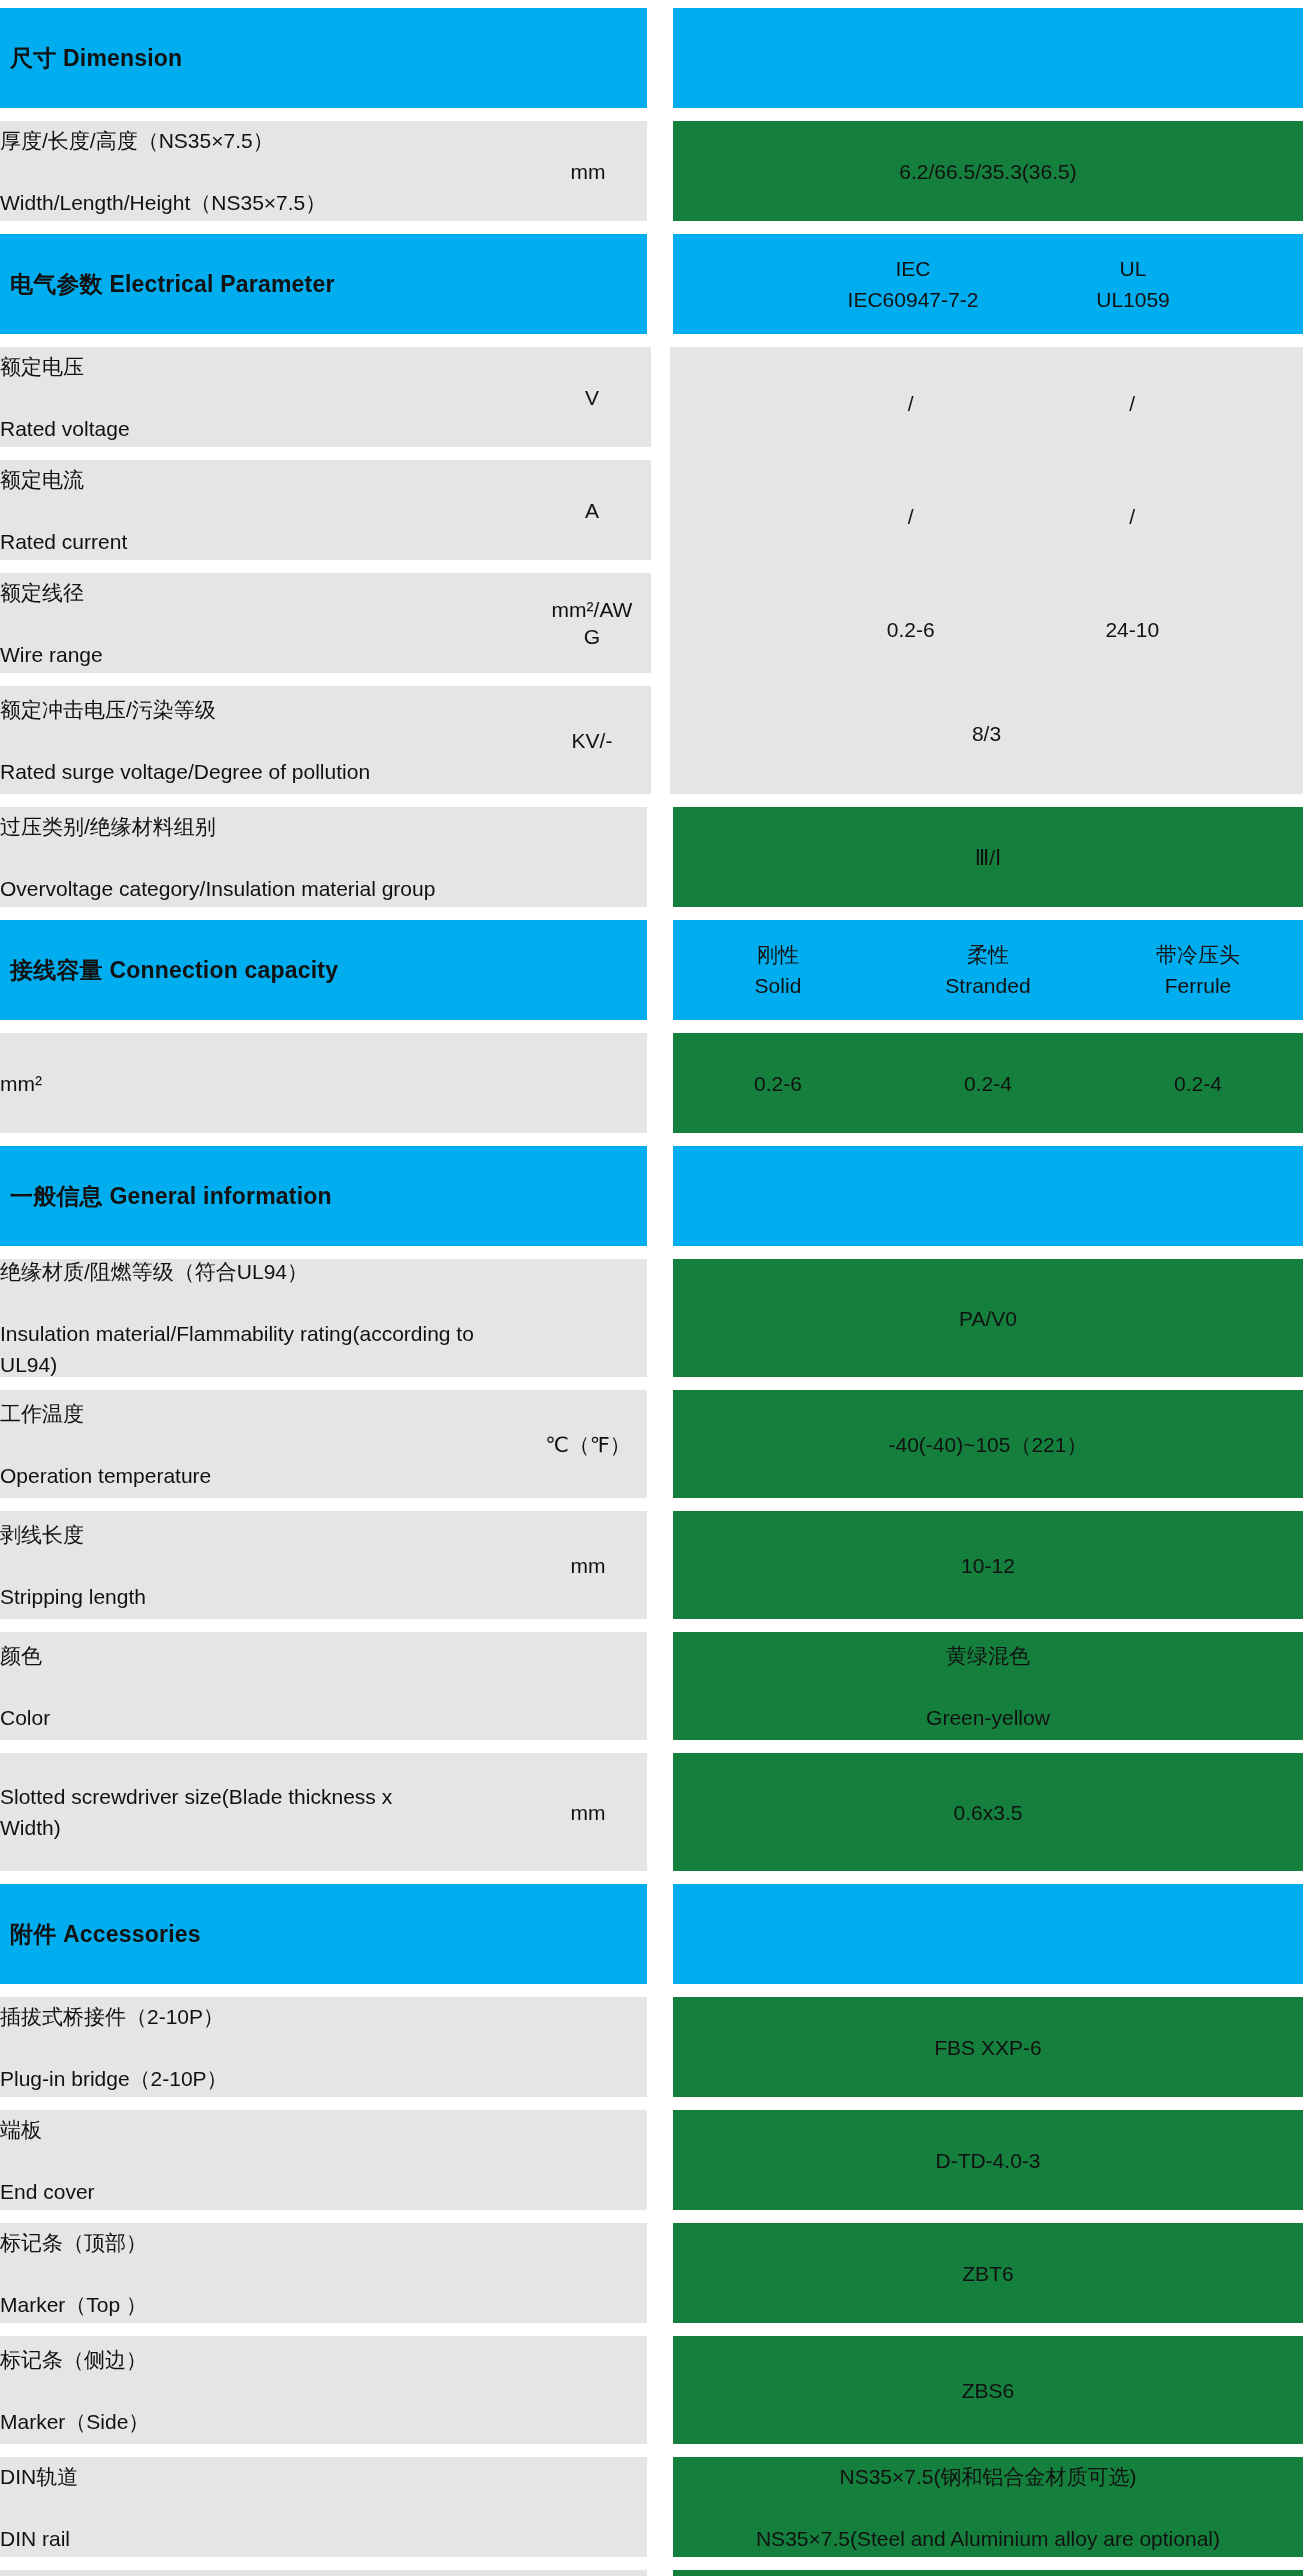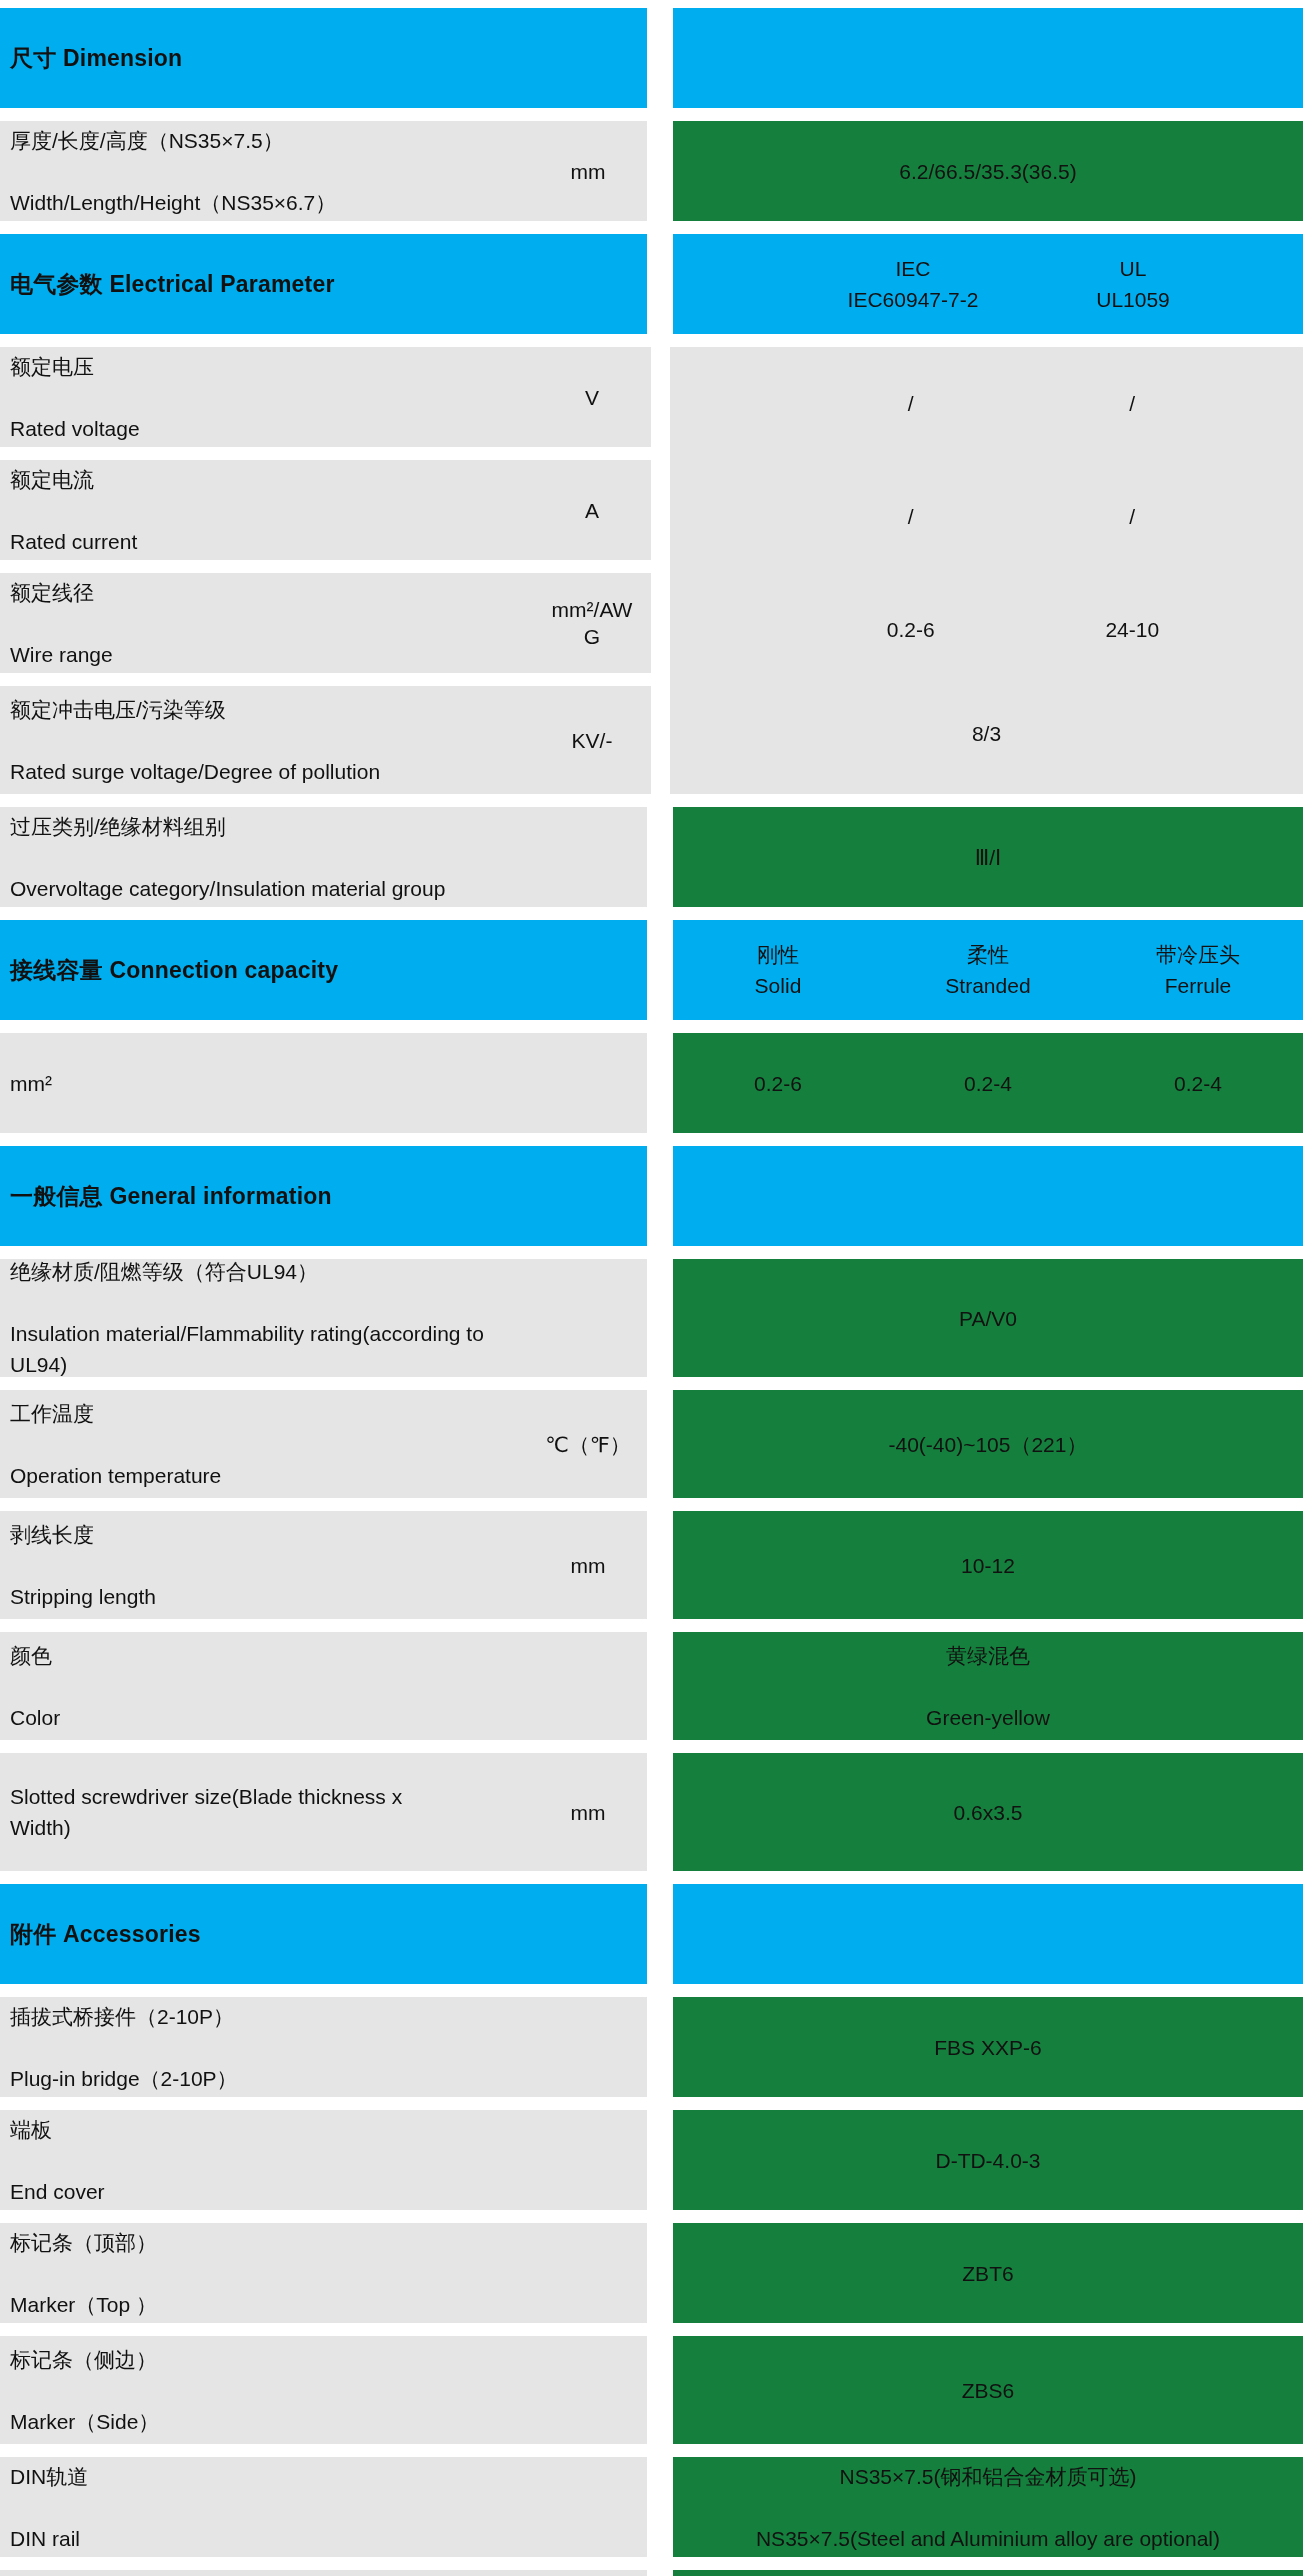--- a/index.html
+++ b/index.html
@@ -7,21 +7,21 @@
     width:1303px;height:2576px;overflow:hidden;background:#ffffff;
     font-family:"Liberation Sans","DejaVu Sans",sans-serif;color:#111111;
   }
   .doc{padding-top:8px;}
   .trow{display:flex;gap:26px;margin-bottom:13px;justify-content:space-between;}
   .lcell{width:651px;background:#e6e5e5;display:flex;align-items:center;box-sizing:border-box;}
   .rcell{width:634px;background:#15803d;display:flex;align-items:center;justify-content:center;
          text-align:center;box-sizing:border-box;}
   .cyan{background:#00aeef;}
   .h100{height:100px}.h94{height:108px}.h118{height:118px}
-  .label{flex:1;padding-left:10px;font-size:21px;line-height:31px;white-space:pre-line;}
+  .label{flex:1;font-size:21px;line-height:31px;white-space:pre-line;}
   .unit{width:90px;margin-right:14px;text-align:center;font-size:21px;line-height:27px;word-break:break-all;}
   .header-title{font-size:23px;font-weight:bold;padding-left:10px;letter-spacing:0.2px;}
   .val{font-size:21px;line-height:31px;white-space:pre-line;}
   .cols2{display:flex;width:100%;padding:0 60px 0 130px;box-sizing:border-box;}
   .cols2 > div{flex:1;text-align:center;font-size:21px;line-height:31px;}
   .cols3{display:flex;width:100%;}
   .cols3 > div{flex:1;text-align:center;font-size:21px;line-height:31px;}
   
   .egroup{display:flex;gap:19px;margin-bottom:13px;border-radius:16px;}
   .eleft{width:651px;display:flex;flex-direction:column;}
@@ -40,21 +40,21 @@
     <div class="lcell cyan h100">
       <span class="header-title">尺寸 Dimension</span>
     </div>
     <div class="rcell cyan h100"></div>
   </div>
 
   <div class="trow">
     <div class="lcell h100">
       <div class="label">
         <div>厚度/长度/高度（NS35×7.5）</div>
-        <div>Width/Length/Height（NS35×6.7）</div>
+        <div>Width/Length/Height（NS35×7.5）</div>
       </div>
       <div class="unit">mm</div>
     </div>
     <div class="rcell h100">
       <span class="val">6.2/66.5/35.3(36.5)</span>
     </div>
   </div>
 
   <div class="trow">
     <div class="lcell cyan h100">

